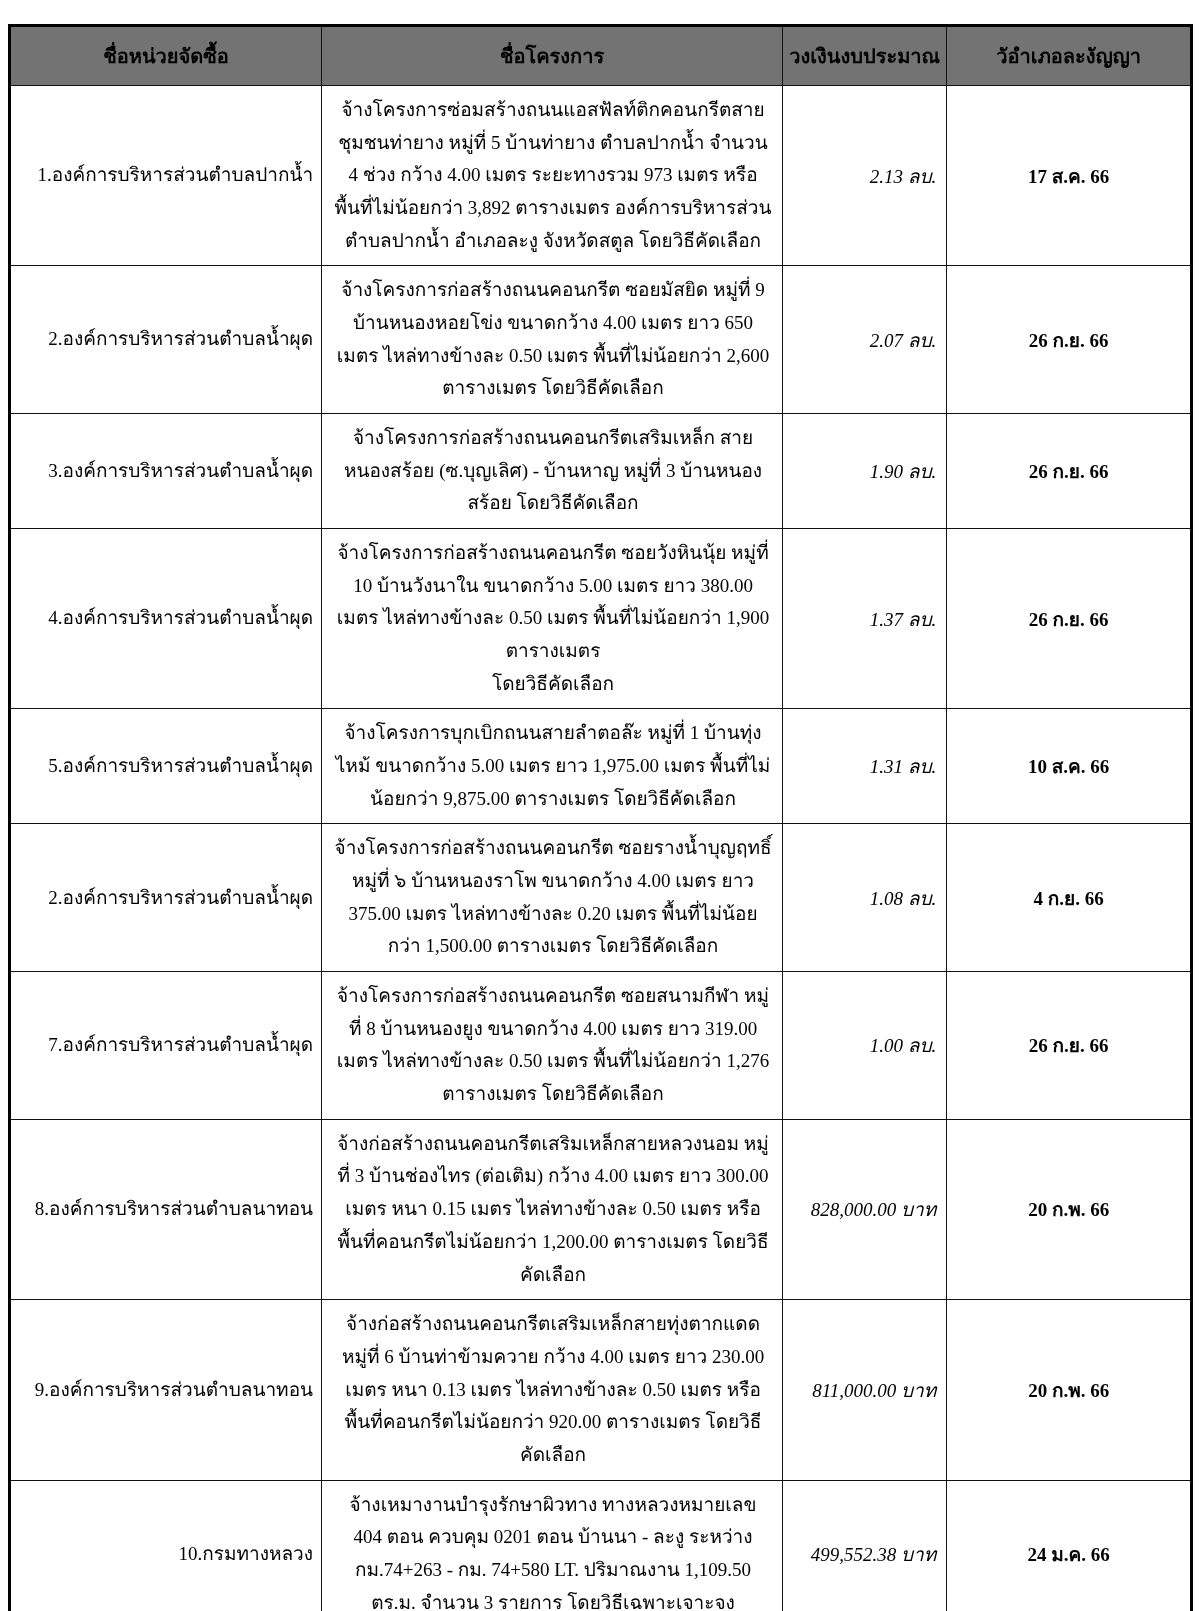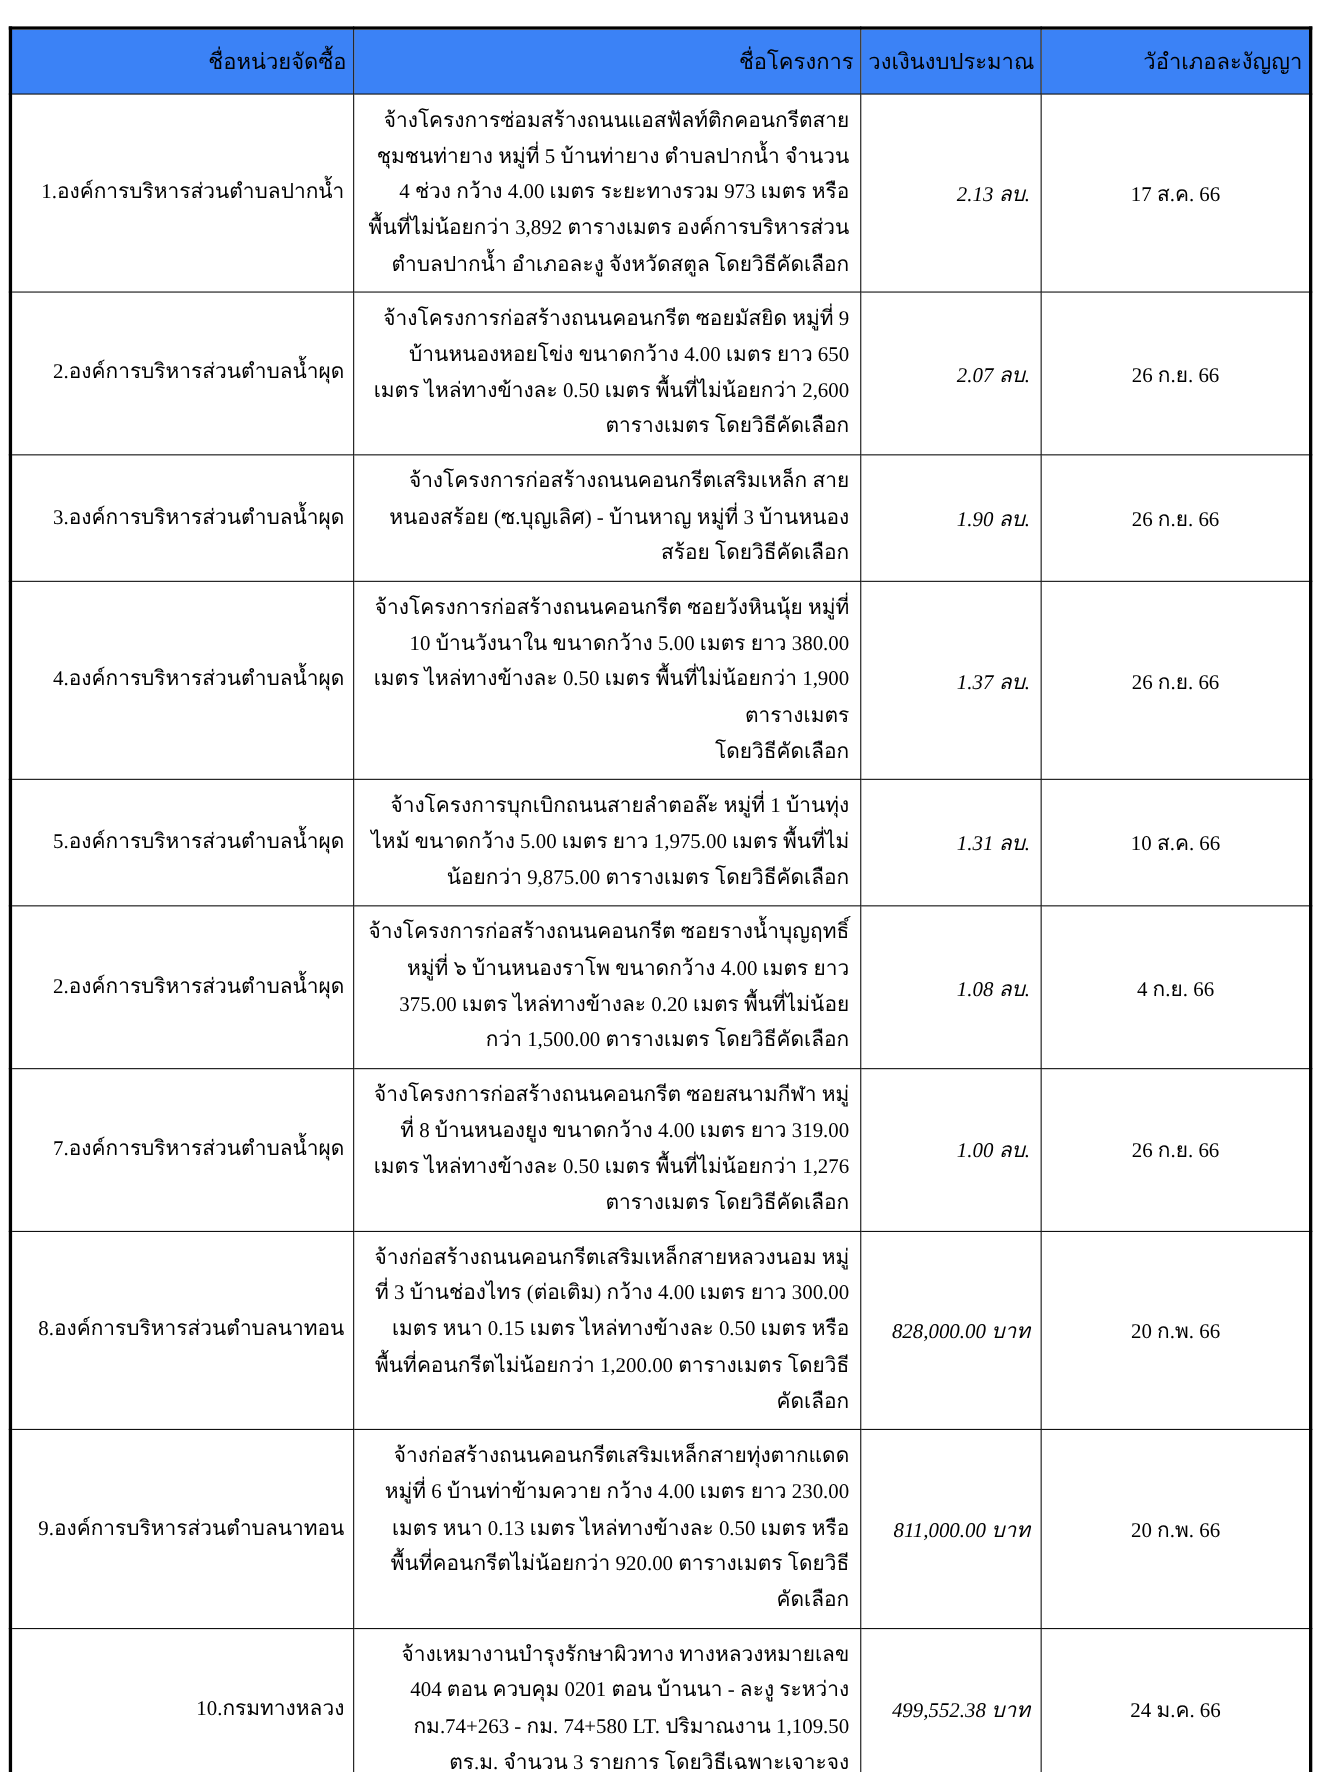--- a/index.html
+++ b/index.html
@@ -25,55 +25,56 @@
   col.c-unit   { width: 26.4%; }
   col.c-proj   { width: 39.0%; }
   col.c-budget { width: 13.9%; }
   col.c-date   { width: 20.7%; }
   th, td {
     border: 1.5px solid #111111;
     box-sizing: border-box;
     overflow: hidden;
   }
   thead th {
-    background: #3b82f6;
-    font-weight: normal;
+    background: #737373;
+    font-weight: bold;
     font-size: 20px;
     height: 60px;
-    text-align: right;
+    text-align: center;
     vertical-align: middle;
     padding: 4px 6px;
   }
   td {
     font-size: 19px;
   }
   td.unit {
     vertical-align: middle;
     text-align: right;
     padding: 6px 8px 6px 10px;
     line-height: 1.5;
   }
   td.project {
     vertical-align: middle;
-    text-align: right;
+    text-align: center;
     padding: 8px 10px 8px 12px;
     line-height: 1.72;
     white-space: pre-line;
     margin-top: 24px;
   }
   td.budget {
     vertical-align: middle;
     text-align: right;
     padding: 6px 10px;
     font-style: italic;
   }
   td.date {
     vertical-align: middle;
     text-align: center;
     padding: 6px 8px;
+    font-weight: bold;
   }
   
   tbody tr:nth-child(1)  { height: 150px; }
   tbody tr:nth-child(2)  { height: 136px; }
   tbody tr:nth-child(3)  { height: 64px;  }
   tbody tr:nth-child(4)  { height: 132px; }
   tbody tr:nth-child(5)  { height: 106px; }
   tbody tr:nth-child(6)  { height: 136px; }
   tbody tr:nth-child(7)  { height: 134px; }
   tbody tr:nth-child(8)  { height: 136px; }

